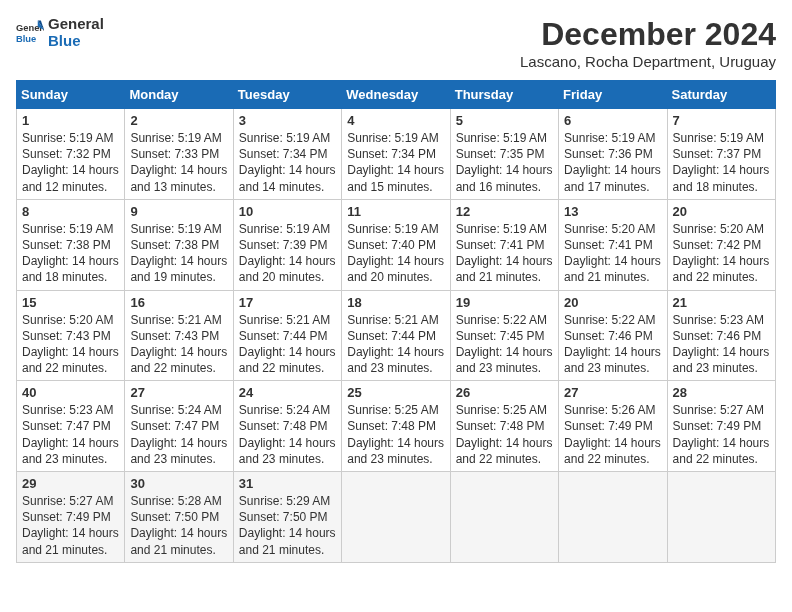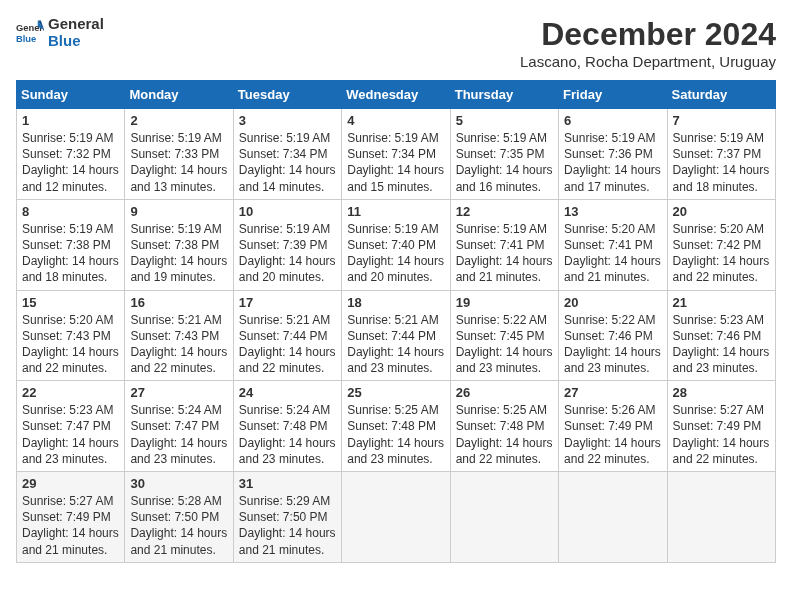--- a/index.html
+++ b/index.html
@@ -284,21 +284,21 @@
           <span class="day-num">21</span>
           <div class="day-info">
             Sunrise: 5:23 AM<br>
             Sunset: 7:46 PM<br>
             Daylight: 14 hours and 23 minutes.
           </div>
         </td>
       </tr>
       <tr>
         <td>
-          <span class="day-num">22</span>
+          <span class="day-num">40</span>
           <div class="day-info">
             Sunrise: 5:23 AM<br>
             Sunset: 7:47 PM<br>
             Daylight: 14 hours and 23 minutes.
           </div>
         </td>
         <td>
           <span class="day-num">27</span>
           <div class="day-info">
             Sunrise: 5:24 AM<br>

